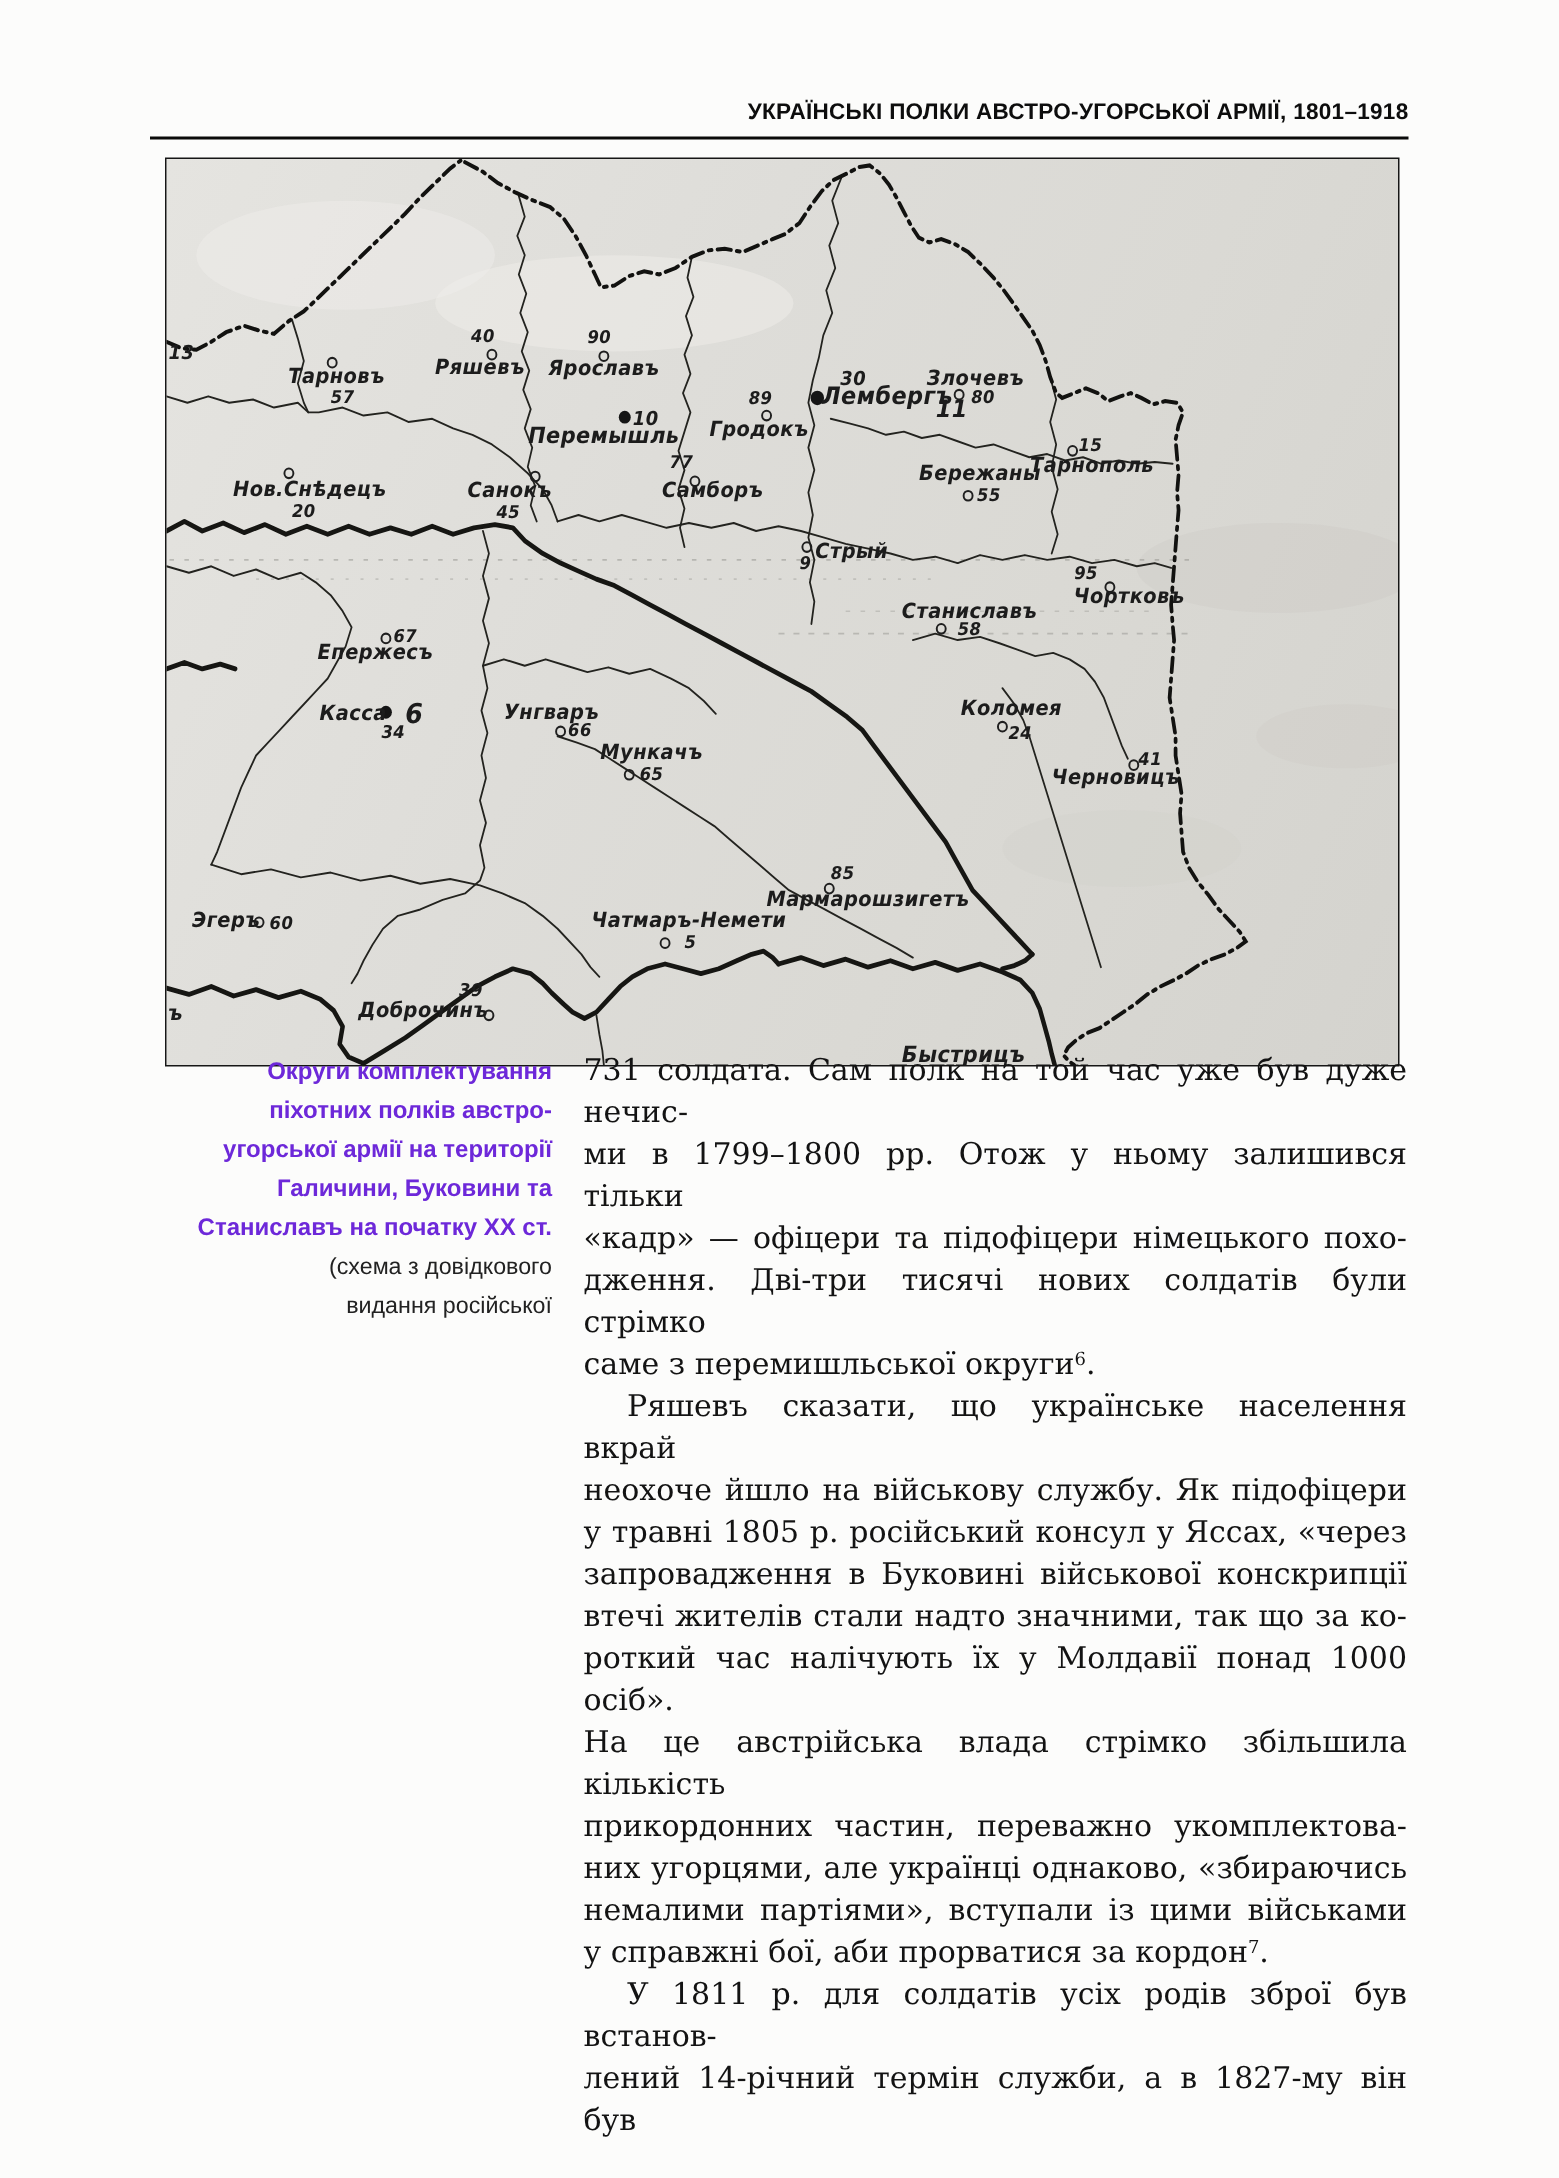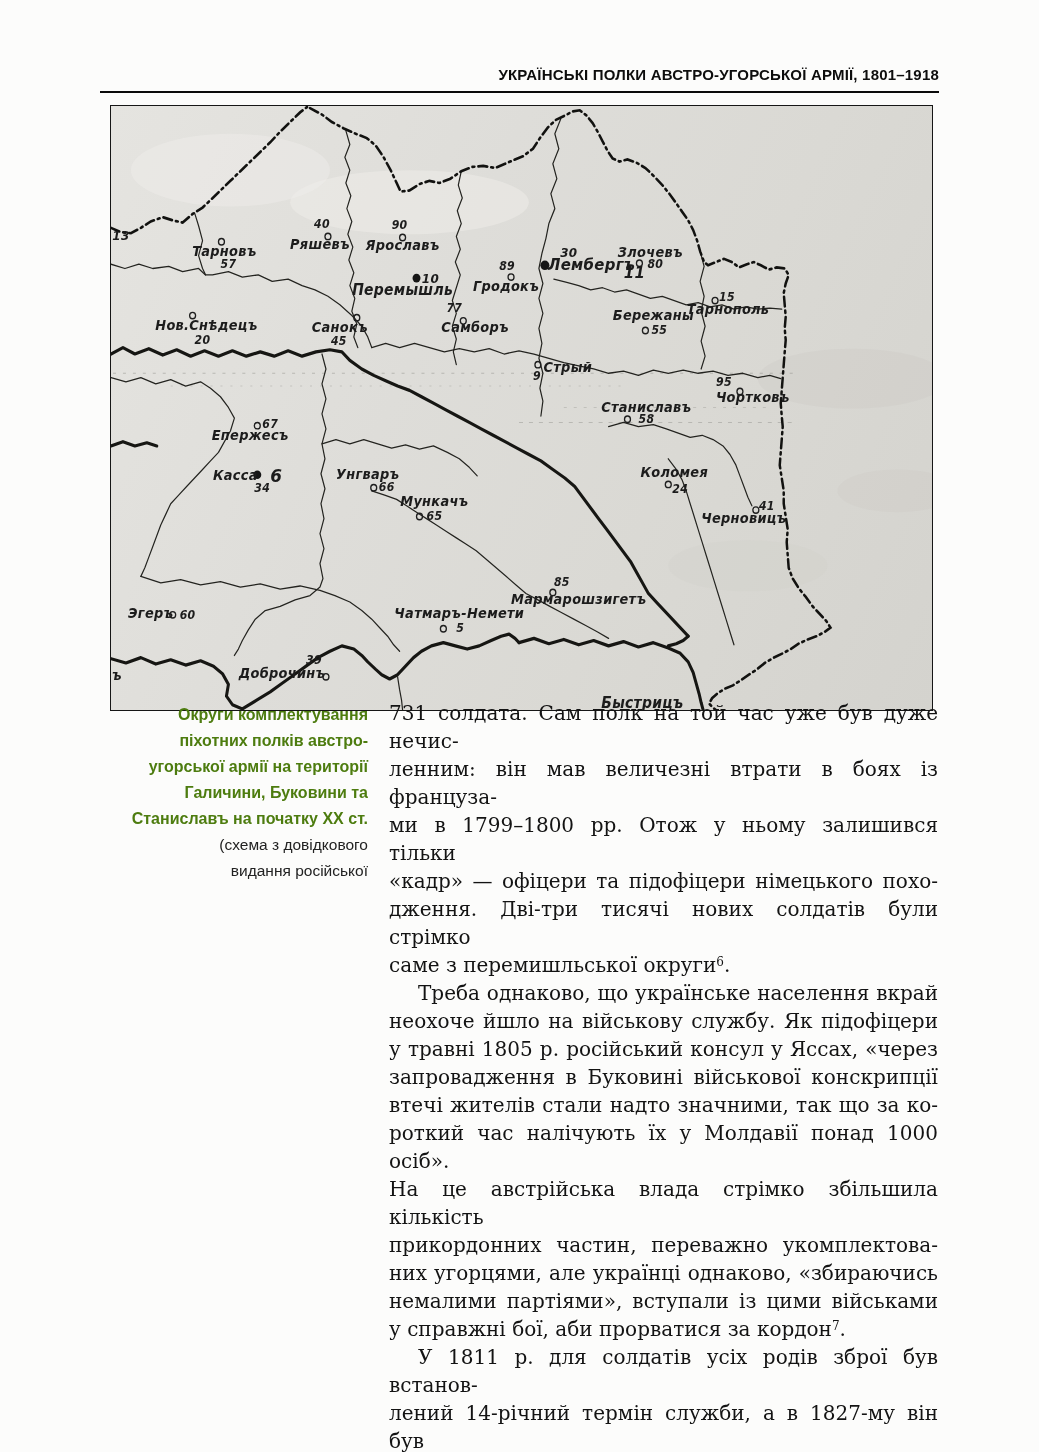--- a/index.html
+++ b/index.html
@@ -24,21 +24,21 @@
     background:linear-gradient(115deg,#e5e4e0 0%,#deddd9 38%,#dad9d4 66%,#d4d3ce 100%);
   }
   .map-frame svg{display:block;width:100%;height:100%;}
   .cl{
     font-family:"DejaVu Sans",sans-serif;font-style:italic;font-weight:bold;
     fill:#1c1c1c;text-anchor:middle;letter-spacing:.3px;
   }
   .caption{
     position:absolute;left:110px;top:702px;width:258px;text-align:right;
   }
-  .cap-b{font-size:16px;line-height:26px;font-weight:bold;color:#4d7c0f;}
+  .cap-b{font-size:16px;line-height:26px;font-weight:bold;color:#6d28d9;}
   .cap-n{font-size:15.5px;line-height:26px;font-weight:normal;color:#222;}
   .body-col{
     position:absolute;left:389px;top:699px;width:549px;
     font-family:"DejaVu Serif",serif;font-size:20px;line-height:28px;color:#131313;
   }
   .bl{width:549px;text-align:justify;white-space:normal;}
   .jl{text-align-last:justify;}
   .ind{text-indent:29px;}
   .fnsup{font-size:12px;line-height:0;vertical-align:6px;}
 </style>
@@ -189,28 +189,27 @@
   <div class="cap-b">угорської армії на території</div>
   <div class="cap-b">Галичини, Буковини та</div>
   <div class="cap-b">Станиславъ на початку ХХ ст.</div>
   <div class="cap-n">(схема з довідкового</div>
   <div class="cap-n">видання російської</div>
 </div>
 
 <div class="body-col">
   <div>
     <div class="bl jl">731 солдата. Сам полк на той час уже був дуже нечис-</div>
-    <div class="bl jl">ленним: він мав величезні втрати в боях із француза-</div>
     <div class="bl jl">ми в 1799–1800 рр. Отож у ньому залишився тільки</div>
     <div class="bl jl">«кадр» — офіцери та підофіцери німецького похо-</div>
     <div class="bl jl">дження. Дві-три тисячі нових солдатів були стрімко</div>
     <div class="bl"><span>саме з перемишльської округи</span><sup class="fnsup">6</sup><span>.</span></div>
   </div>
   <div>
-    <div class="bl jl ind">Треба однаково, що українське населення вкрай</div>
+    <div class="bl jl ind">Ряшевъ сказати, що українське населення вкрай</div>
     <div class="bl jl">неохоче йшло на військову службу. Як підофіцери</div>
     <div class="bl jl">у травні 1805 р. російський консул у Яссах, «через</div>
     <div class="bl jl">запровадження в Буковині військової конскрипції</div>
     <div class="bl jl">втечі жителів стали надто значними, так що за ко-</div>
     <div class="bl jl">роткий час налічують їх у Молдавії понад 1000 осіб».</div>
     <div class="bl jl">На це австрійська влада стрімко збільшила кількість</div>
     <div class="bl jl">прикордонних частин, переважно укомплектова-</div>
     <div class="bl jl">них угорцями, але українці однаково, «збираючись</div>
     <div class="bl jl">немалими партіями», вступали із цими військами</div>
     <div class="bl"><span>у справжні бої, аби прорватися за кордон</span><sup class="fnsup">7</sup><span>.</span></div>

